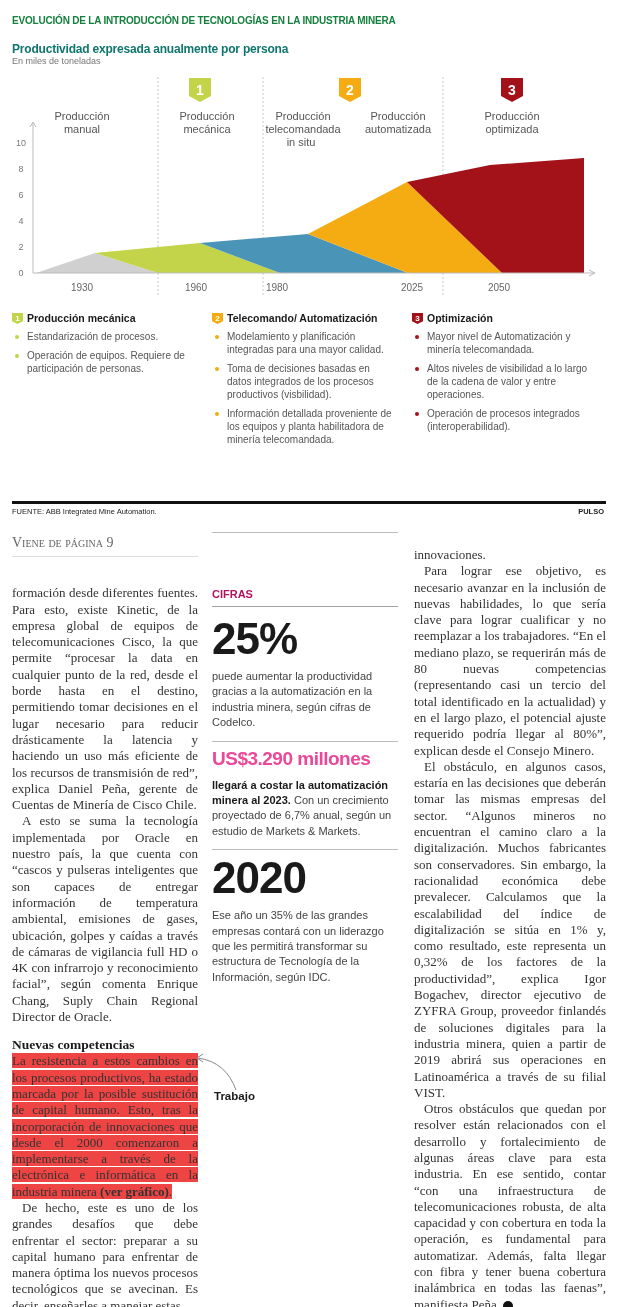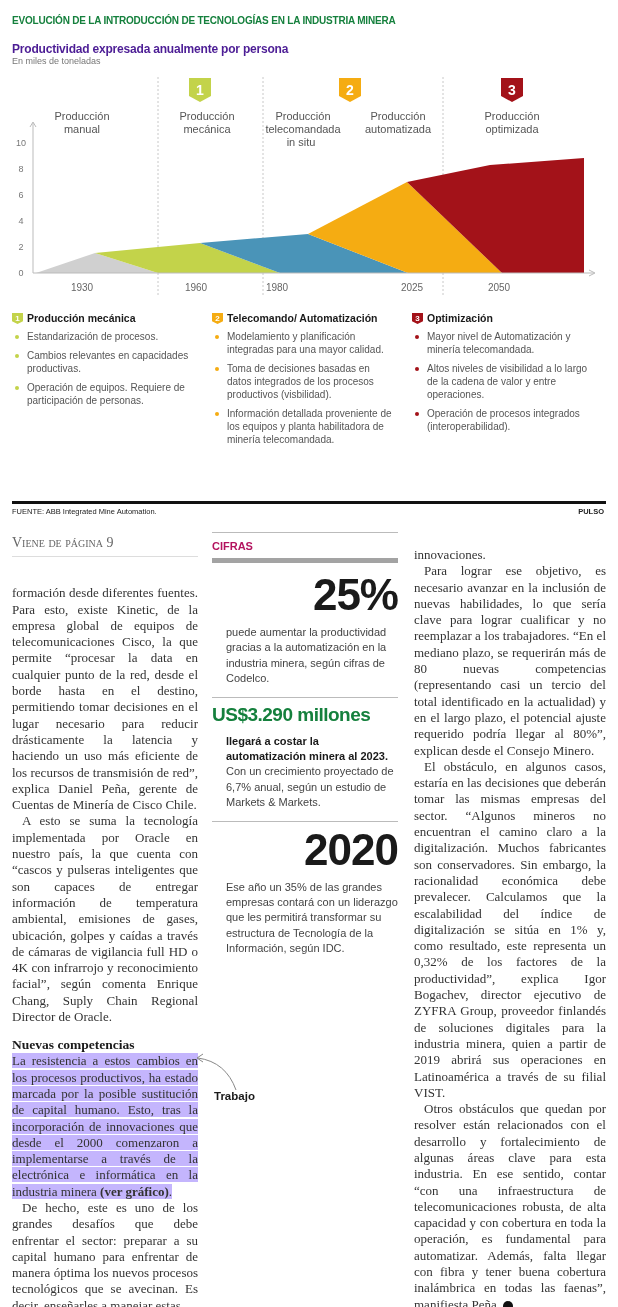--- a/index.html
+++ b/index.html
@@ -1,48 +1,48 @@
 <!DOCTYPE html>
 <html><head>
 <meta charset="utf-8">
 <style>
   * { box-sizing: border-box; margin: 0; padding: 0; }
   html, body { width: 618px; height: 1307px; background: #fff; overflow: hidden; }
   body { position: relative; font-family: "Liberation Sans", sans-serif; color: #222; }
 
   .title { position: absolute; left: 12px; top: 15px; font-size: 10px; font-weight: bold; color: #15803d; letter-spacing: -0.2px; }
-  .subtitle { position: absolute; left: 12px; top: 42px; font-size: 12px; font-weight: bold; color: #4c1d95; letter-spacing: -0.2px; }
+  .subtitle { position: absolute; left: 12px; top: 42px; font-size: 12px; font-weight: bold; color: #0f766e; letter-spacing: -0.2px; }
   .units { position: absolute; left: 12px; top: 56px; font-size: 9px; color: #777; }
 
   .chart { position: absolute; left: 0; top: 70px; width: 618px; height: 230px; }
 
   .legend-col { position: absolute; top: 312px; font-size: 10px; color: #555; line-height: 13px; }
   .legend-head { display: flex; align-items: center; gap: 4px; font-weight: bold; color: #1a1a1a; font-size: 10.5px; margin-bottom: 5px; }
   .badge { display: inline-block; width: 11px; height: 11px; color: #fff; font-size: 8px; font-weight: bold; text-align: center; line-height: 11px; clip-path: polygon(0 0,100% 0,100% 75%,50% 100%,0 75%); }
   .legend-col ul { list-style: none; }
   .legend-col li { position: relative; padding-left: 15px; margin-bottom: 6px; }
   .legend-col li::before { content: ""; position: absolute; left: 3px; top: 5px; width: 4px; height: 4px; border-radius: 50%; background: var(--dot); }
 
   .rule-thick { position: absolute; left: 12px; width: 594px; top: 501px; height: 3px; background: #111; }
   .source { position: absolute; left: 12px; top: 507px; font-size: 7.5px; font-weight: normal; color: #222; text-align: center; }
   .brand { position: absolute; right: 14px; top: 507px; font-size: 7.5px; font-weight: bold; color: #222; }
 
   .serif { font-family: "Liberation Serif", serif; color: #333; font-size: 13px; line-height: 16.3px; text-align: justify; hyphens: manual; }
   .col1 { position: absolute; left: 12px; top: 535px; width: 186px; }
   .viene { font-size: 14px; color: #666; font-variant: small-caps; padding-bottom: 5px; border-bottom: 1px solid #ddd; margin-bottom: 28px; }
   .indent { text-indent: 10px; }
   .section-h { font-family: "Liberation Serif", serif; font-weight: bold; font-size: 13.5px; color: #1a1a1a; margin-top: 12px; }
-  .hl { background: #c4b5fd; }
+  .hl { background: #ef4444; }
 
   .col2 { position: absolute; left: 212px; top: 532px; width: 186px; }
   .cifras-rule { border-top: 1px solid #bbb; }
-  .cifras-label { font-size: 11px; font-weight: bold; color: #b3125e; padding: 7px 0 6px; border-bottom: 5px solid #a3a3a3; }
-  .big { font-size: 44px; font-weight: bold; color: #1a1a1a; letter-spacing: -1px; line-height: 44px; margin-top: 10px; text-align: right; }
-  .mid { font-size: 19px; font-weight: bold; color: #15803d; letter-spacing: -0.5px; line-height: 22px; }
-  .stat-text { font-size: 11px; color: #444; line-height: 15.4px; margin-top: 8px; margin-left: 14px; }
+  .cifras-label { font-size: 11px; font-weight: bold; color: #b3125e; padding: 7px 0 6px; border-bottom: 1px solid #a3a3a3; margin-top: 48px; }
+  .big { font-size: 44px; font-weight: bold; color: #1a1a1a; letter-spacing: -1px; line-height: 44px; margin-top: 10px; }
+  .mid { font-size: 19px; font-weight: bold; color: #ec4899; letter-spacing: -0.5px; line-height: 22px; }
+  .stat-text { font-size: 11px; color: #444; line-height: 15.4px; margin-top: 8px; }
   .stat-text b { color: #1a1a1a; }
   .stat-sep { border-top: 1px solid #bbb; margin: 10px 0 6px; }
 
   .aside { position: absolute; left: 214px; top: 1089px; width: 130px; font-size: 11.5px; line-height: 15px; color: #333; }
   .aside b { color: #1a1a1a; display: block; }
 
   .col3 { position: absolute; left: 414px; top: 502px; width: 192px; margin-top: 45px; }
   .pulso-mark { display: inline-block; width: 10px; height: 10px; border-radius: 50%; background: #111; color: #fff; font-size: 7px; font-weight: bold; text-align: center; line-height: 10px; font-family: "Liberation Sans", sans-serif; vertical-align: middle; }
 </style>
 </head>
@@ -117,21 +117,20 @@
   </g>
 </svg>
 
 <div class="legend-col" style="left:12px; width:185px; --dot:#c3d34a;">
   <div class="legend-head">
     <span class="badge" style="background:#c3d34a;">1</span>
     <span>Producción mecánica</span>
   </div>
   <ul>
     <li>Estandarización de procesos.</li>
-    <li>Cambios relevantes en capacidades productivas.</li>
     <li>Operación de equipos. Requiere de participación de personas.</li>
   </ul>
 </div>
 <div class="legend-col" style="left:212px; width:180px; --dot:#f5ac12;">
   <div class="legend-head">
     <span class="badge" style="background:#f5ac12;">2</span>
     <span>Telecomando/ Automatización</span>
   </div>
   <ul>
     <li>Modelamiento y planificación integradas para una mayor calidad.</li>

